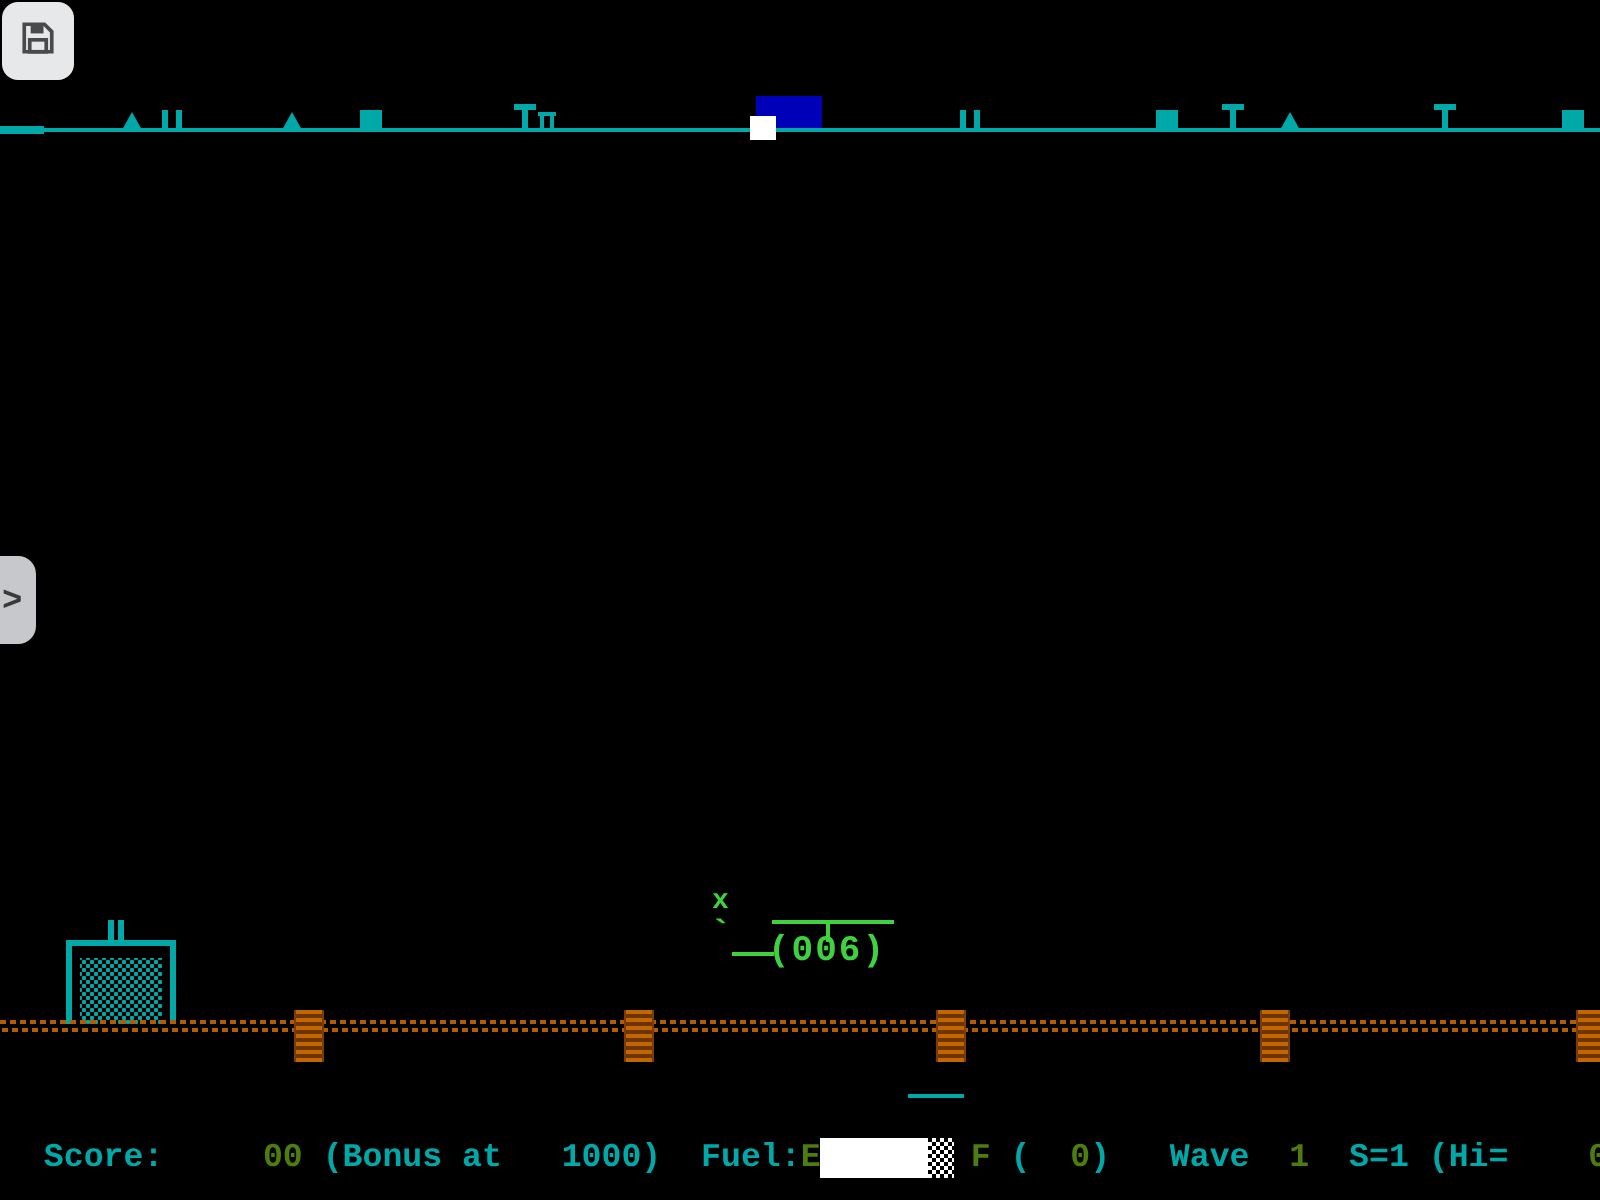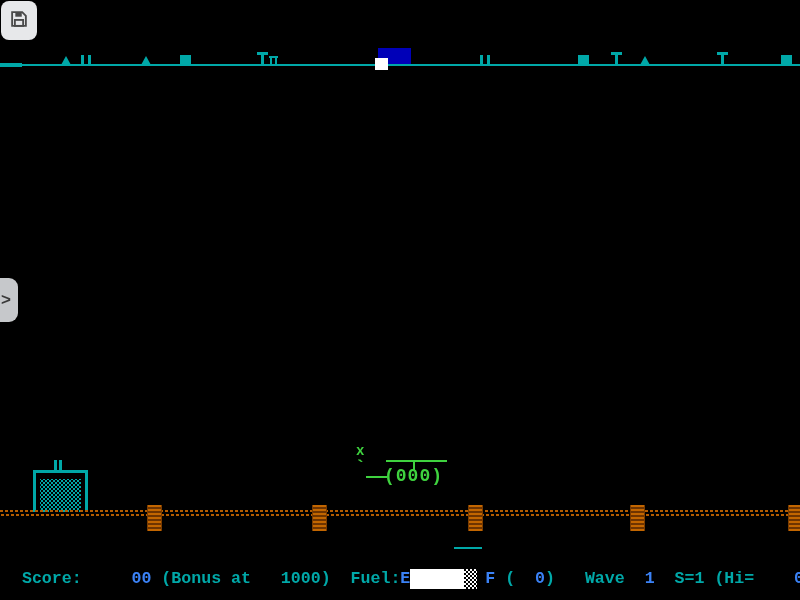--- a/index.html
+++ b/index.html
@@ -53,21 +53,21 @@
     background-size:10px 2px,10px 2px;background-position:0 1px,1px 5px;background-repeat:repeat-x;}
   .post{position:absolute;top:505px;width:13px;height:26px;
     background:repeating-linear-gradient(180deg,#C26600 0 2px,#6E3400 2px 4px);
     border-left:1px solid #7A3C00;border-right:1px solid #7A3C00;}
 
   
   .status{position:absolute;left:2px;top:529px;width:798px;height:22px;
     font:bold 16.6px "Liberation Mono","DejaVu Sans Mono",monospace;
     line-height:20px;white-space:pre;color:#00A8A8;}
   .seg-teal{color:#00A8A8;}
-  .seg-white{color:#3b82f6;}
+  .seg-white{color:#4d7c0f;}
   .bar-solid{display:inline-block;vertical-align:top;height:20px;background:#FFF;}
   .bar-dither{display:inline-block;vertical-align:top;height:20px;margin-right:8px;
     background:repeating-conic-gradient(#FFF 0% 25%,#000 0% 50%) top left/4px 4px;}
   .fuel-tick{position:absolute;left:452px;top:18px;width:28px;height:2px;background:#00A8A8;}
 
   
   .save-btn{position:absolute;left:1px;top:1px;width:36px;height:39px;border:none;
     background:#E7E8EA;border-radius:8px;cursor:pointer;display:flex;align-items:center;justify-content:center;}
   .expand-btn{position:absolute;left:-10px;top:278px;width:28px;height:44px;border:none;
     background:#C6C8CB;border-radius:9px;cursor:pointer;color:#3A3A3A;
@@ -106,21 +106,21 @@
       <div class="depot-fill"></div>
     </div>
   </div>
 
   <div>
     <div class="veh veh-head">x</div>
     <div class="veh veh-bar"></div>
     <div class="veh veh-stem"></div>
     <div class="veh veh-neck">`</div>
     <div class="veh veh-dash"></div>
-    <div class="veh veh-body">(000)</div>
+    <div class="veh veh-body">(006)</div>
   </div>
 
   <div class="ground"></div>
   <div id="posts">
       <div class="post" style="left: 147px;"></div>
       <div class="post" style="left: 312px;"></div>
       <div class="post" style="left: 468px;"></div>
       <div class="post" style="left: 630px;"></div>
       <div class="post" style="left: 788px;"></div>
     </div>

